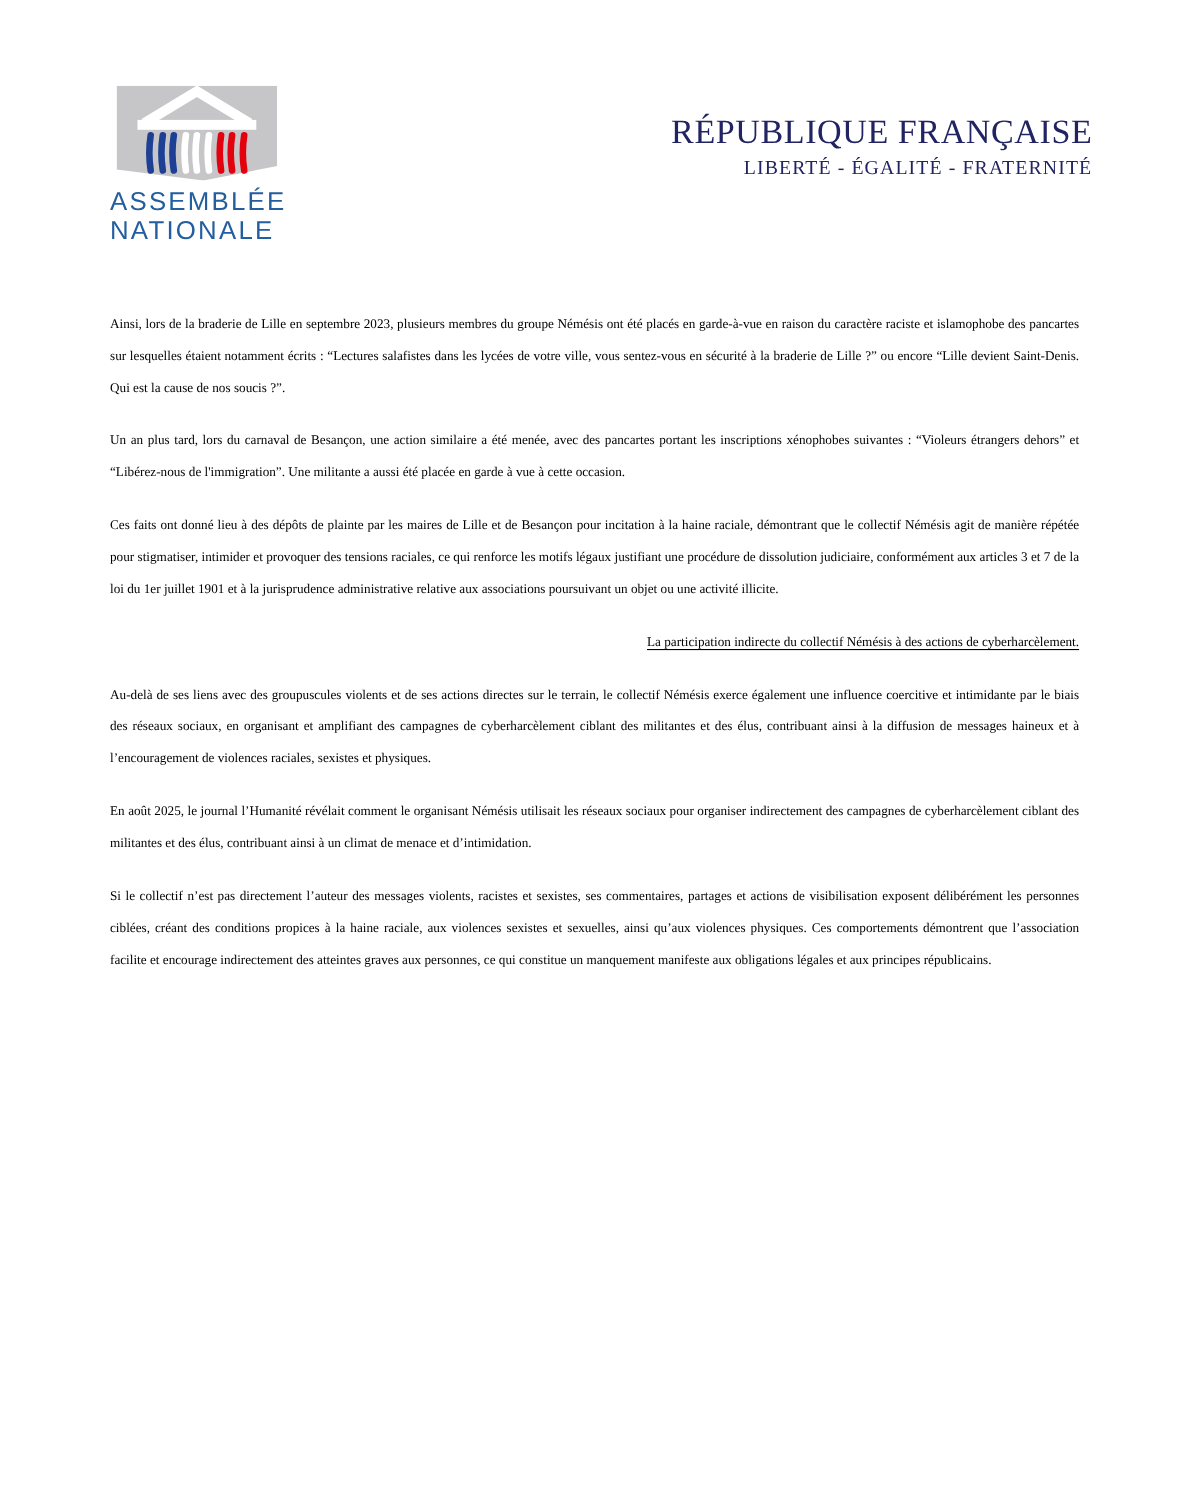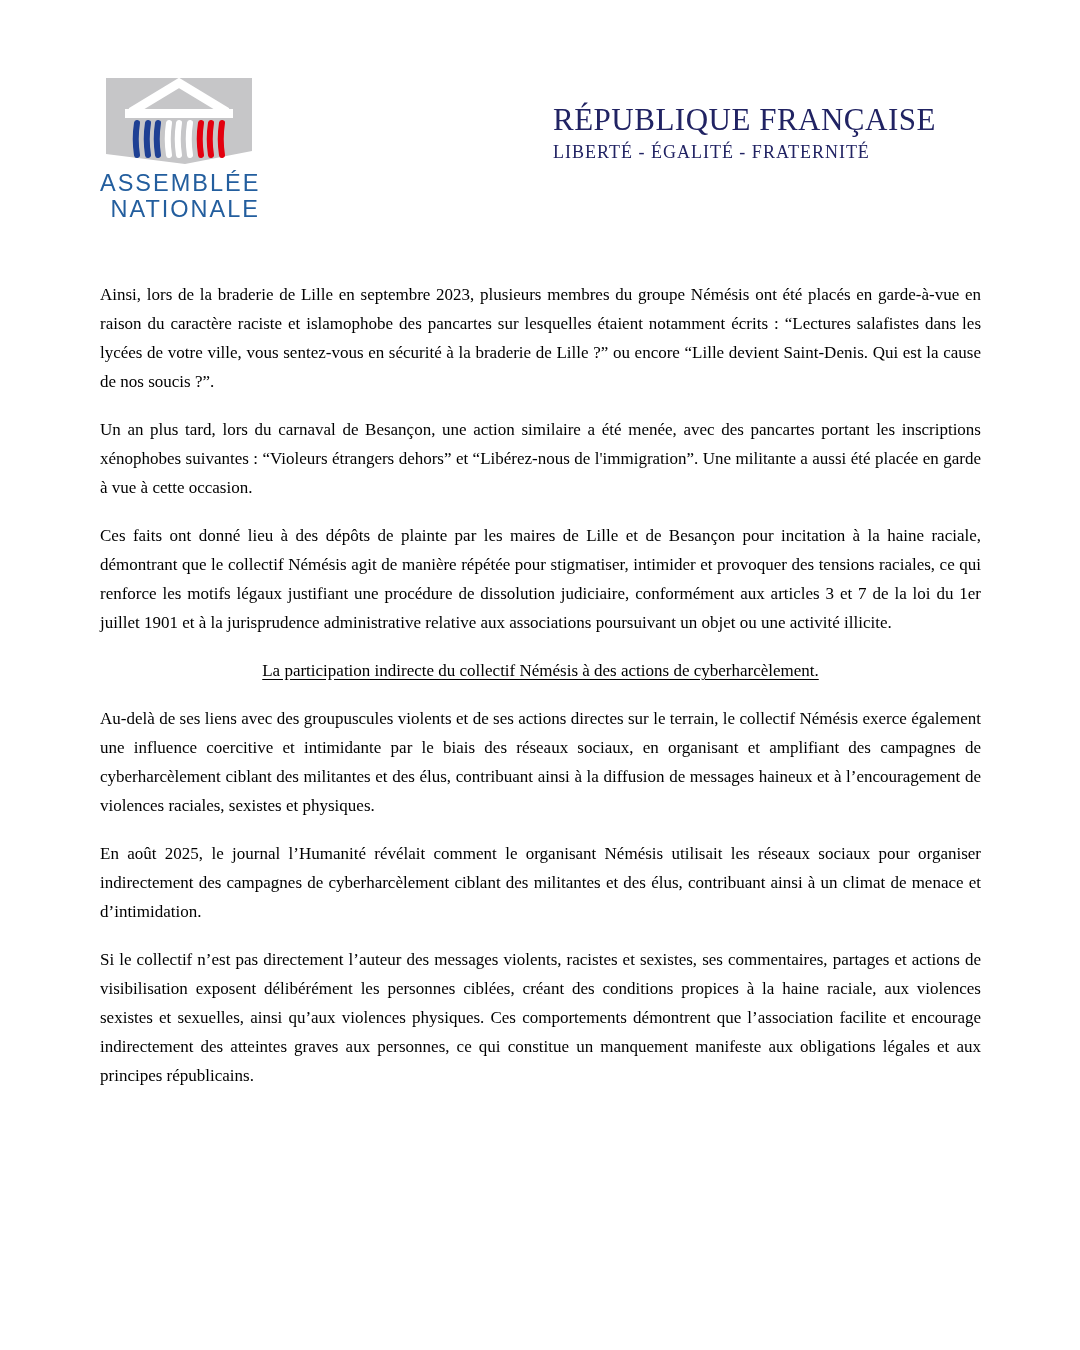--- a/index.html
+++ b/index.html
@@ -36,28 +36,27 @@
   }
   .logo-text{
     margin-top:6px;
     font-family:"Liberation Sans", sans-serif;
     color:var(--logo-text-blue);
     font-size:23.5px;
     line-height:26px;
     letter-spacing:2px;
     font-weight:400;
     white-space:nowrap;
-    text-align:right;
   }
   .header-text{
     position:absolute;
     top:103px;
     left:553px;
     width:440px;
-    text-align:left;
+    text-align:right;
     color:var(--header-navy);
   }
   .doc-title{
     font-size:31px;
     line-height:34px;
     font-weight:400;
     letter-spacing:0.5px;
     white-space:nowrap;
   }
   .doc-subtitle{
@@ -68,31 +67,31 @@
     letter-spacing:1px;
     white-space:nowrap;
   }
 
   
   .doc-body{
     position:absolute;
     left:100px;
     top:280px;
     width:881px;
-    font-size:17px;
+    font-size:12px;
     line-height:29px;
     text-align:justify;
   }
   .doc-body p{
     margin:0 0 19px 0;
   }
   .doc-heading{
     text-decoration:underline;
     text-underline-offset:3px;
-    text-align:center;
+    text-align:right;
   }
 </style>
 </head>
 <body>
 
 <div class="page">
 
   <div class="logo">
     <svg class="emblem" width="146" height="86" viewBox="0 0 146 86" aria-hidden="true">
 

